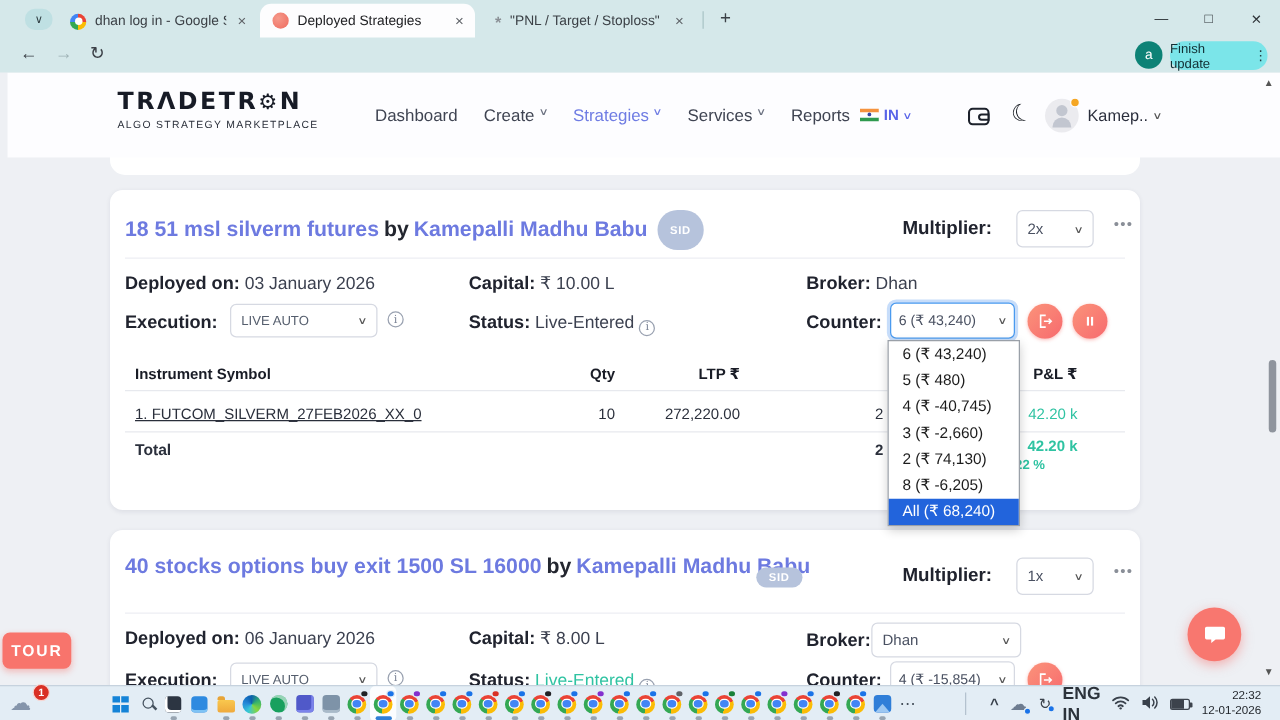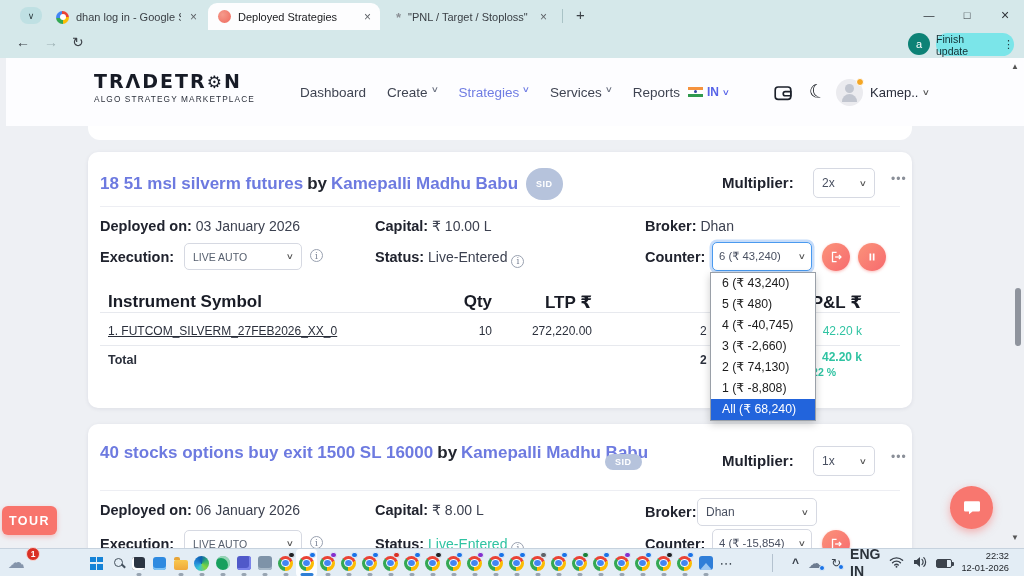--- a/index.html
+++ b/index.html
@@ -82,21 +82,21 @@
 .mult-label{position:absolute;left:634px;font-size:15px;font-weight:bold;color:#20232e}
 .sel{position:absolute;border:1px solid #d6d9e2;border-radius:5px;background:#fff;display:flex;align-items:center;justify-content:space-between;padding:0 8px;color:#495061}
 .sel .crt{font-size:8px;color:#555;transform:scaleX(1.4)}
 .menu-dots{position:absolute;left:803px;font-size:12px;color:#8a8f98;letter-spacing:1px}
 .divider{position:absolute;left:12px;right:12px;height:1px;background:#edeef3}
 .fld{position:absolute;font-size:14px;color:#3c4150;white-space:nowrap}
 .fld b{color:#20232e;font-size:14.5px}
 .info{display:inline-flex;width:13px;height:13px;border:1.2px solid #99a1b0;border-radius:50%;font-size:9px;color:#7b8496;align-items:center;justify-content:center;vertical-align:-2px;font-family:"DejaVu Serif",serif}
 .cbtn{position:absolute;width:28px;height:28px;border-radius:50%;background:linear-gradient(135deg,#fb937a,#f76a6e);display:flex;align-items:center;justify-content:center;box-shadow:0 1px 3px rgba(247,110,105,.45)}
 
-.th{position:absolute;top:140px;font-size:17px;font-weight:bold;color:#191c26}
+.th{position:absolute;top:140px;font-size:12px;font-weight:bold;color:#191c26}
 .td{position:absolute;font-size:12px;color:#2b303c}
 .num{text-align:right}
 .teal{color:#2fc3a2}
 .tline{position:absolute;left:12px;right:12px;height:1px;background:#e7e9ee}
 .symlink{text-decoration:underline;color:#2a2f3b}
 
 
 #cdrop{position:absolute;left:710px;top:214px;width:106px;background:#fff;border:1px solid #9aa0a8;box-shadow:0 3px 8px rgba(0,0,0,.2);z-index:30}
 .opt{height:21px;line-height:21px;padding-left:11px;font-size:12.3px;color:#1c1c1c;white-space:nowrap}
 .opt-sel{background:#2264dc;color:#fff}
@@ -309,21 +309,21 @@
       <span class="td num teal" style="left:690px;top:198px;width:84px;font-weight:bold">42.20 k</span>
       <span class="td num teal" style="left:664px;top:214px;width:84px;font-weight:bold;font-size:10.5px">+4.22 %</span>
     </section>
 
     <div id="cdrop">
       <div class="opt">6 (₹ 43,240)</div>
       <div class="opt">5 (₹ 480)</div>
       <div class="opt">4 (₹ -40,745)</div>
       <div class="opt">3 (₹ -2,660)</div>
       <div class="opt">2 (₹ 74,130)</div>
-      <div class="opt">1 (₹ -8,808)</div>
+      <div class="opt">8 (₹ -6,205)</div>
       <div class="opt opt-sel">All (₹ 68,240)</div>
     </div>
 
     <section class="card" id="card2">
       <div class="cardtitle" style="width:556px">
         <span class="t-purple">40 stocks options buy exit 1500 SL 16000</span><span class="t-by">by</span><span class="t-purple">Kamepalli Madhu Babu</span>
       </div>
       <span class="sid" style="position:absolute;left:517px;top:30px;margin:0">SID</span>
       <span class="mult-label" style="top:28px">Multiplier:</span>
       <div class="sel" style="left:725px;top:22px;width:62px;height:30px;font-size:12px">

